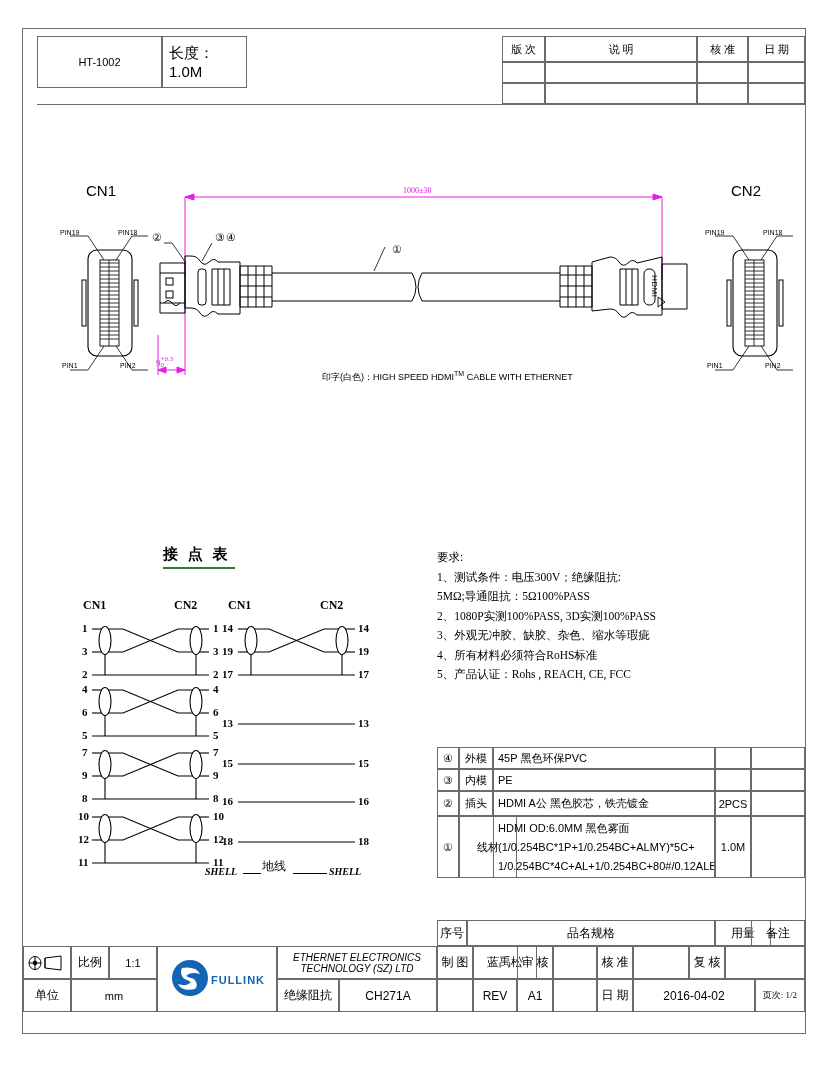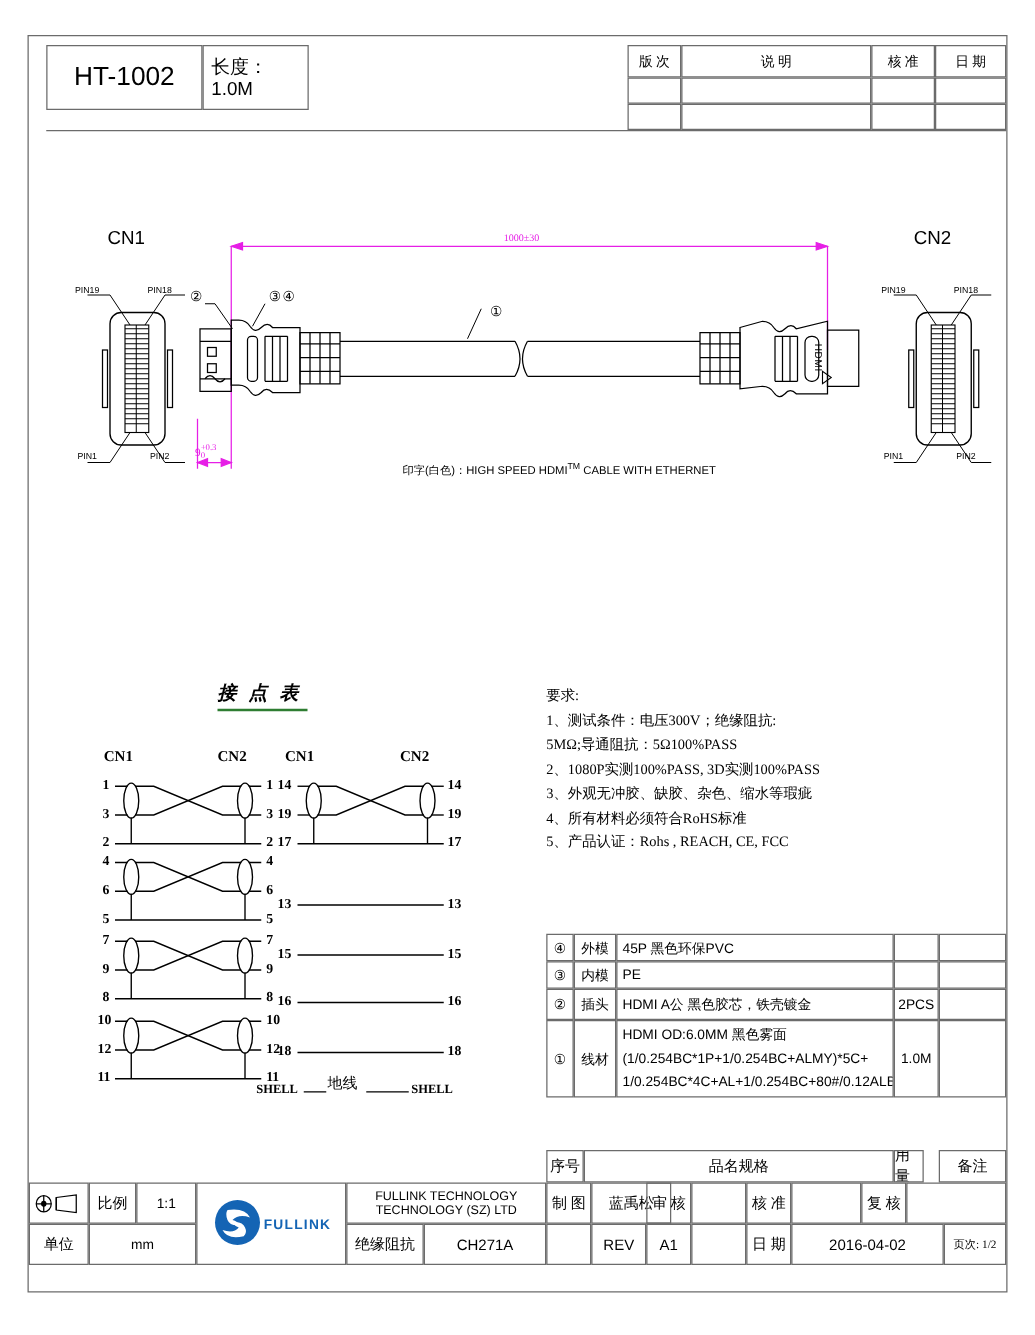--- a/index.html
+++ b/index.html
@@ -10,22 +10,22 @@
   .frame{position:absolute;left:22px;top:28px;width:784px;height:1006px;border:1.4px solid #6b6b6b;box-sizing:border-box;}
 
   
   .hl{position:absolute;background:#6b6b6b;height:1px;}
   .blk{background:#000;}
 
   .cell{position:absolute;box-sizing:border-box;border:1px solid #6b6b6b;
         display:flex;align-items:center;justify-content:center;overflow:hidden;}
   .cell.l{justify-content:flex-start;padding-left:4px;}
 
-  .t12{font-size:12px;} .t11{font-size:11px;} .t10{font-size:10px;}
-  .t9{font-size:9px;} .t8{font-size:8px;} .t7{font-size:7px;} .t15{font-size:15px;} .t17{font-size:21px;text-align:center;}
+  .t12{font-size:12px;} .t11{font-size:11px;} .t10{font-size:10px;font-style:italic;}
+  .t9{font-size:9px;} .t8{font-size:8px;} .t7{font-size:7px;} .t15{font-size:15px;} .t17{font-size:11px;text-align:center;}
   .serif{font-family:"Liberation Serif","DejaVu Serif",serif;}
   .b{font-weight:bold;}
   .sp{letter-spacing:3px;}
   .magenta{color:#e61ee6;}
   .pinlabel{position:absolute;font-family:"Liberation Serif","DejaVu Serif",serif;
             font-weight:bold;font-size:11px;}
 
   
   .reqs{position:absolute;left:437px;top:548px;width:330px;
         font-size:11.5px;line-height:19.5px;font-family:"Liberation Serif","DejaVu Serif",serif;}
@@ -269,21 +269,21 @@
       <span class="t7 magenta serif" style="display:block;">+0.3</span>
       <span class="t7 magenta serif" style="display:block;">0</span>
     </span>
   </div>
 
   <div class="abs t9" style="left:322px;top:370px;white-space:nowrap;">
     <span>印字(白色)：HIGH SPEED HDMI</span><sup class="t7">TM</sup><span> CABLE WITH ETHERNET</span>
   </div>
 </div>
 
-<div class="abs" style="left:174px;top:545px;font-style:italic;">
+<div class="abs" style="left:163px;top:545px;">
   <div class="t15 b serif sp">接 点 表</div>
   <div style="height:1.5px;background:#2e7d32;margin-top:3px;width:72px;"></div>
 </div>
 
 <div class="abs t12 b serif" style="left:83px;top:598px;">CN1</div>
 <div class="abs t12 b serif" style="left:174px;top:598px;">CN2</div>
 <div class="abs t12 b serif" style="left:228px;top:598px;">CN1</div>
 <div class="abs t12 b serif" style="left:320px;top:598px;">CN2</div>
 
 <svg class="abs" style="left:78px;top:620px;" width="160" height="260" viewBox="0 0 160 260">
@@ -469,42 +469,42 @@
   <div class="cell" style="left:715px;top:791px;width:36px;height:25px;">
     <span class="bomtxt">2PCS</span>
     </div>
   <div class="cell" style="left:751px;top:791px;width:54px;height:25px;">
     <span class="bomtxt"></span>
     </div>
 
   <div class="cell" style="left:437px;top:816px;width:22px;height:62px;">
     <span class="t11 serif">①</span>
     </div>
-  <div class="cell" style="left:459px;top:816px;width:34px;height:62px;">
+  <div class="cell" style="left:459px;top:816px;width:58px;height:62px;">
     <span class="t11">线材</span>
     </div>
   <div class="cell" style="left:493px;top:816px;width:222px;height:62px;flex-direction:column;align-items:flex-start;justify-content:center;padding-left:4px;">
     <span class="bomtxt" style="line-height:19px;">HDMI  OD:6.0MM   黑色雾面</span>
     <span class="bomtxt" style="line-height:19px;">(1/0.254BC*1P+1/0.254BC+ALMY)*5C+</span>
     <span class="bomtxt" style="line-height:19px;">1/0.254BC*4C+AL+1/0.254BC+80#/0.12ALB</span>
   </div>
   <div class="cell" style="left:715px;top:816px;width:36px;height:62px;">
     <span class="bomtxt">1.0M</span>
     </div>
   <div class="cell" style="left:751px;top:816px;width:54px;height:62px;">
     <span class="bomtxt"></span>
     </div>
 
   <div class="cell" style="left:437px;top:920px;width:30px;height:26px;">
     <span class="t12 serif">序号</span>
     </div>
   <div class="cell" style="left:467px;top:920px;width:248px;height:26px;">
     <span class="t12 serif">品名规格</span>
     </div>
-  <div class="cell" style="left:715px;top:920px;width:24px;height:26px;">
+  <div class="cell" style="left:715px;top:920px;width:56px;height:26px;">
     <span class="t12 serif">用量</span>
     </div>
   <div class="cell" style="left:751px;top:920px;width:54px;height:26px;">
     <span class="t12 serif">备注</span>
     </div>
 </div>
 
 <div>
 
   <div class="cell" style="left:23px;top:946px;width:48px;height:33px;">
@@ -535,21 +535,21 @@
     <svg width="42" height="40" viewBox="0 0 42 40">
       <circle cx="21" cy="19" r="18" fill="#1464b4"></circle>
       <path d="M13 9 q14 -2 18 6 q-9 -3 -14 2 q4 1 6 4 q-8 1 -10 -4 q-2 -5 0 -8 Z" fill="#fff"></path>
       <path d="M26 30 q-13 3 -17 -5 q9 3 13 -2 q-3 -1 -5 -4 q8 -1 10 4 q2 4 -1 7 Z" fill="#fff"></path>
       <circle cx="25" cy="27" r="2" fill="#fff"></circle>
     </svg>
     <span class="logotext" style="margin-top:2px;">FULLINK</span>
   </div>
 
   <div class="cell" style="left:277px;top:946px;width:160px;height:33px;flex-direction:column;">
-    <span class="t10">FULLINK TECHNOLOGY</span>
+    <span class="t10">ETHERNET ELECTRONICS</span>
     <span class="t10">TECHNOLOGY (SZ) LTD</span>
   </div>
   <div class="cell" style="left:277px;top:979px;width:62px;height:33px;">
     <span class="t12 serif">绝缘阻抗</span>
     </div>
   <div class="cell" style="left:339px;top:979px;width:98px;height:33px;">
     <span class="t12">CH271A</span>
     </div>
 
   <div class="cell" style="left:437px;top:946px;width:36px;height:33px;">

